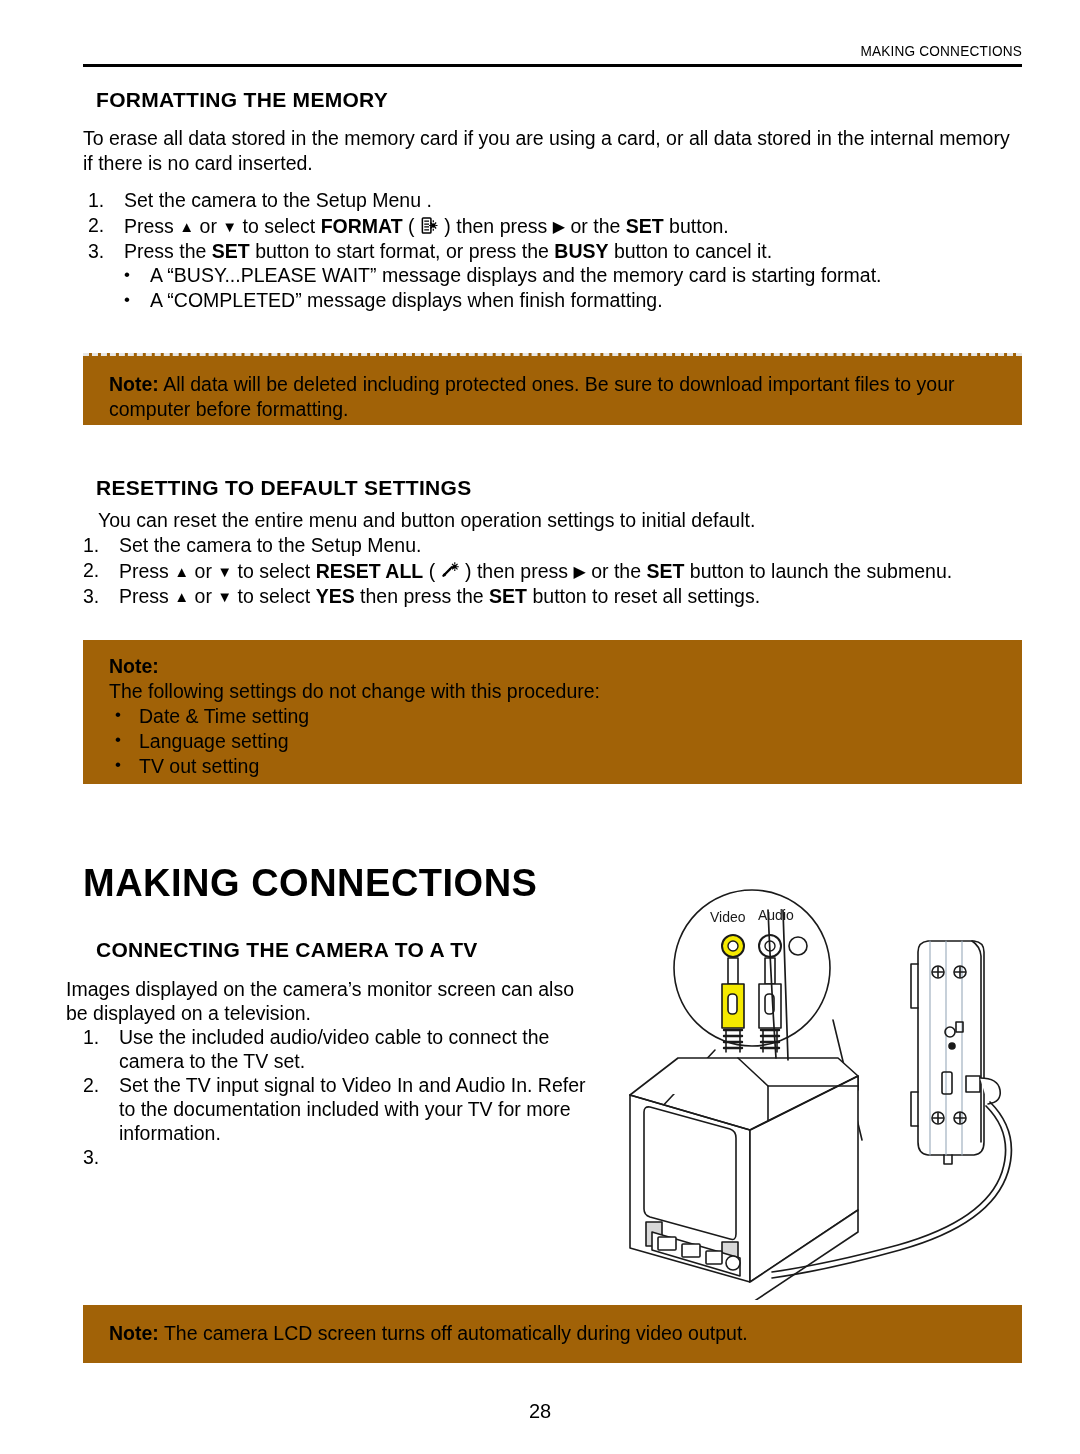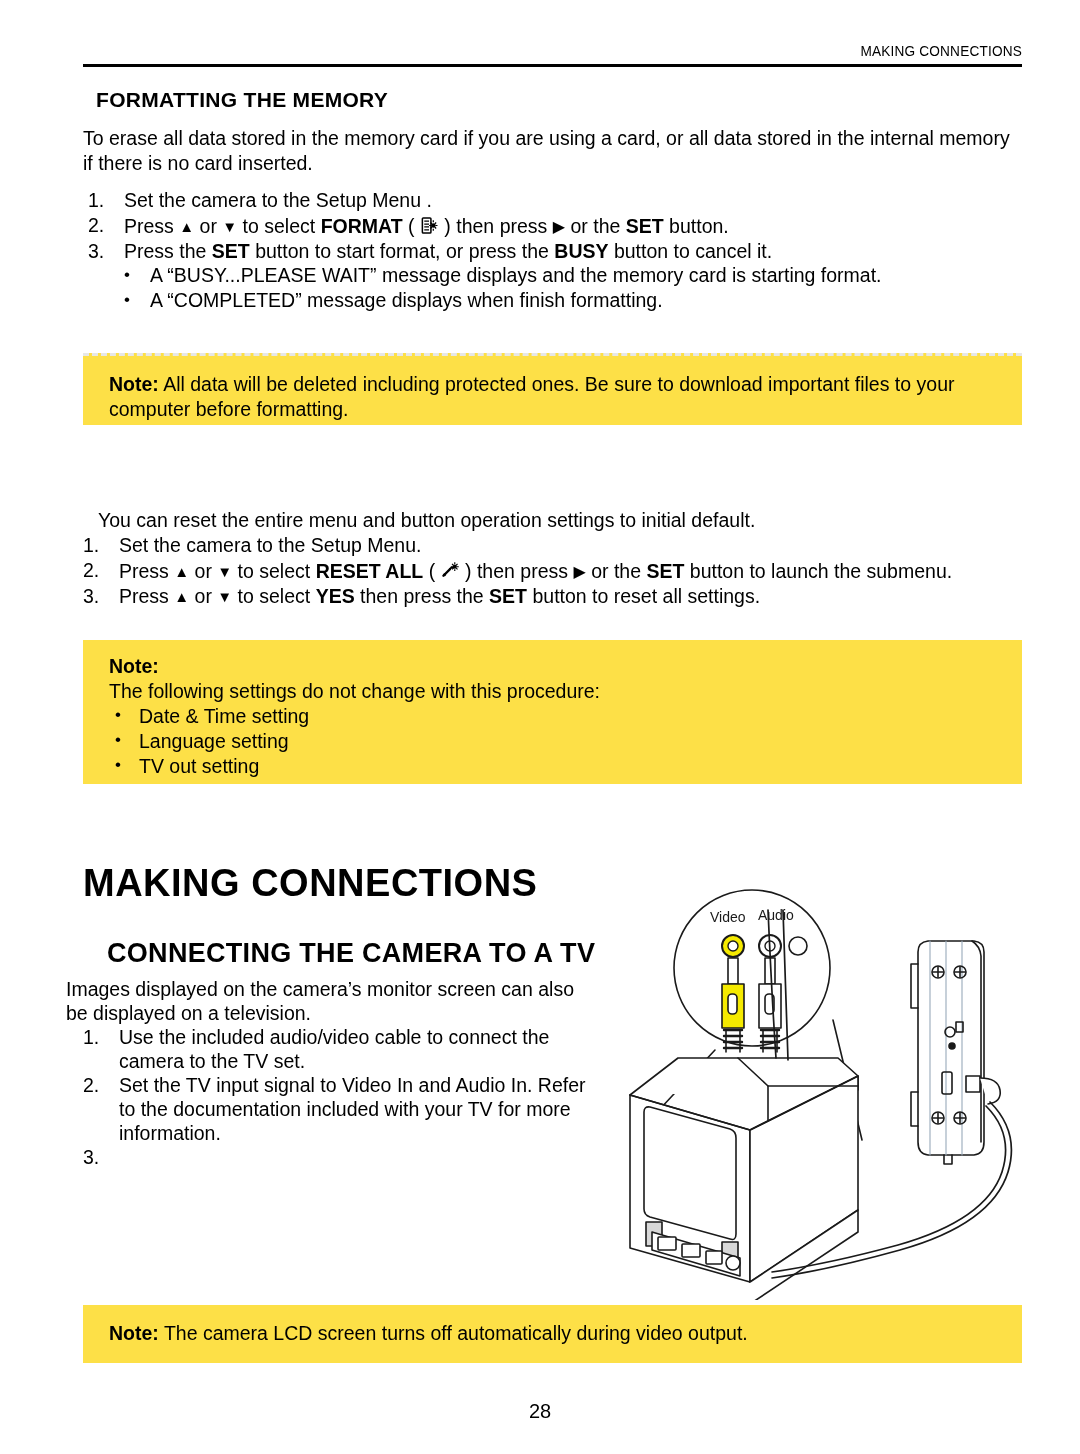--- a/index.html
+++ b/index.html
@@ -104,21 +104,21 @@
   .icon-inline {
     display: inline-block;
     vertical-align: -3px;
     width: 19px;
     height: 19px;
   }
 
   
   .note-box {
     position: absolute;
-    background: #fde047;
+    background: #a16207;
     box-sizing: border-box;
     font-size: 19.5px;
     line-height: 25px;
   }
   .note-box.dashed-top {
     border-top: 3px dashed #e7e7e7;
   }
   .note-box p { margin: 0; }
   .note-box ul {
     margin: 0;
@@ -194,20 +194,21 @@
 
   <ul class="bullets narrow" id="format-bullets" style="left:118px; top:263px; width:910px;">
       <li><span class="dot">•</span><span>A “BUSY...PLEASE WAIT” message displays and the memory card is starting format.</span></li>
       <li><span class="dot">•</span><span>A “COMPLETED” message displays when finish formatting.</span></li>
     </ul>
 
   <div class="note-box dashed-top narrow" style="left:83px; top:353px; width:939px; height:72px; padding:16px 26px 0 26px;">
     <p><span class="b">Note:</span><span> All data will be deleted including protected ones.  Be sure to download important files to your computer before formatting.</span></p>
   </div>
 
+  <h2 class="sec-head narrow" style="left:83px; top:463px;">RESETTING TO DEFAULT SETTINGS</h2>
 
   <p class="para narrow" style="left:83px; top:508px; width:940px;margin-left:15px;">You can reset the entire menu and button operation settings to initial default.</p>
 
   <ol class="steps narrow" id="reset-steps" style="left:83px; top:533px; width:945px;">
       <li><span class="num">1.</span>Set the camera to the Setup Menu.</li>
       <li><span class="num">2.</span>Press <span class="glyph" style="font-size: 15px;">▲</span> or <span class="glyph" style="font-size: 15px;">▼</span> to select <b>RESET ALL</b> ( <span class="glyph"><svg class="icon-inline" viewBox="0 0 20 20">
             <path d="M2.5 15.5 L9.5 8.5" stroke="#000" stroke-width="2.4" stroke-linecap="round"></path>
             <path d="M2 14.2 L4 16.2 L5.6 14.6 L3.6 12.6 Z" fill="#000"></path>
             <path d="M9 8.6 Q11.5 6 13.6 7.3" fill="none" stroke="#000" stroke-width="2"></path>
             <circle cx="14.5" cy="6" r="2.2" fill="#000"></circle>
@@ -221,21 +222,21 @@
     <p>The following settings do not change with this procedure:</p>
     <ul id="reset-note-items">
         <li><span class="dot">•</span><span>Date &amp; Time setting</span></li>
         <li><span class="dot">•</span><span>Language setting</span></li>
         <li><span class="dot">•</span><span>TV out setting</span></li>
       </ul>
   </div>
 
   <h1 class="chapter wide" style="left:83px; top:862px;">MAKING CONNECTIONS</h1>
 
-  <h2 class="sec-head wide" style="left:94px; top:925px; font-size:27px;">CONNECTING THE CAMERA TO A TV</h2>
+  <h2 class="sec-head wide" style="left:83px; top:925px; font-size:21px;">CONNECTING THE CAMERA TO A TV</h2>
 
   <p class="para wide" style="left:66px; top:977px; width:508px; line-height:24px;">Images displayed on the camera’s monitor screen can also be displayed on a television.</p>
 
   <ol class="steps wide" id="tv-steps" style="left:83px; top:1025px; width:520px; line-height:24px;">
       <li><span class="num">1.</span><span>Use the included audio/video cable to connect the camera to the TV set.</span></li>
       <li><span class="num">2.</span><span>Set the TV input signal to Video In and Audio In. Refer to the documentation included with your TV for more information.</span></li>
       <li><span class="num">3.</span></li>
     </ol>
 
   <div class="illus">

